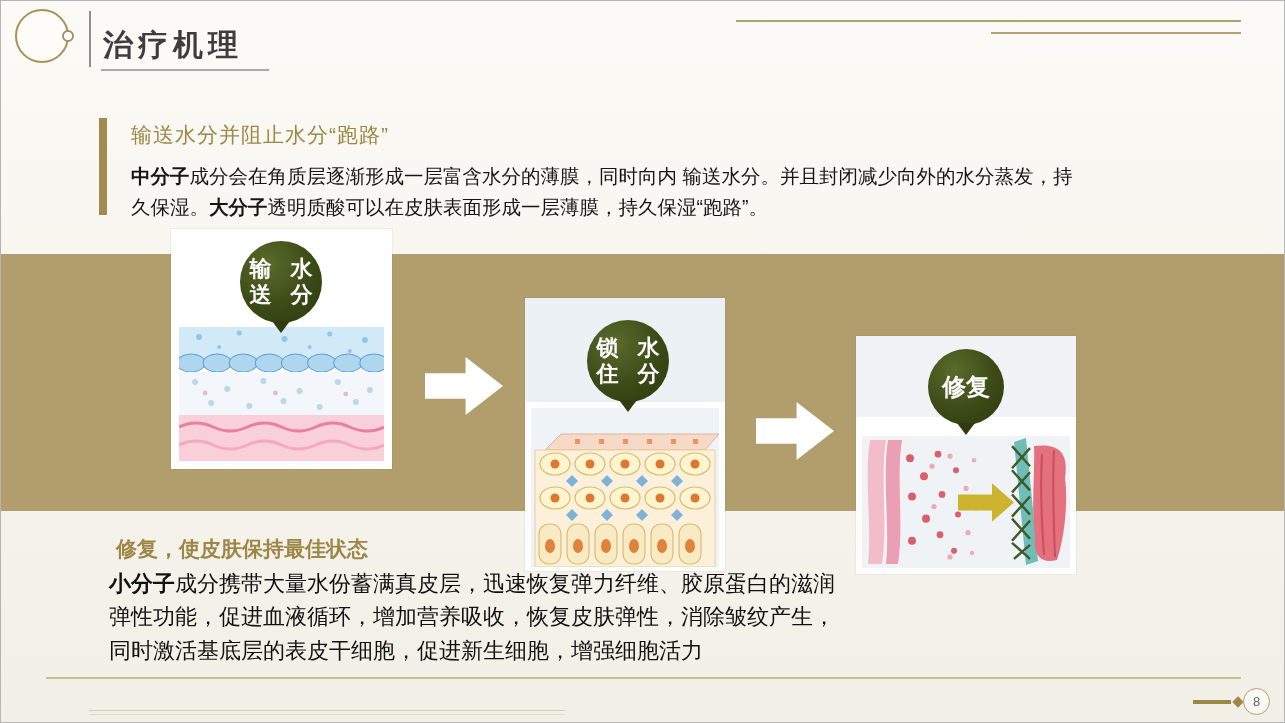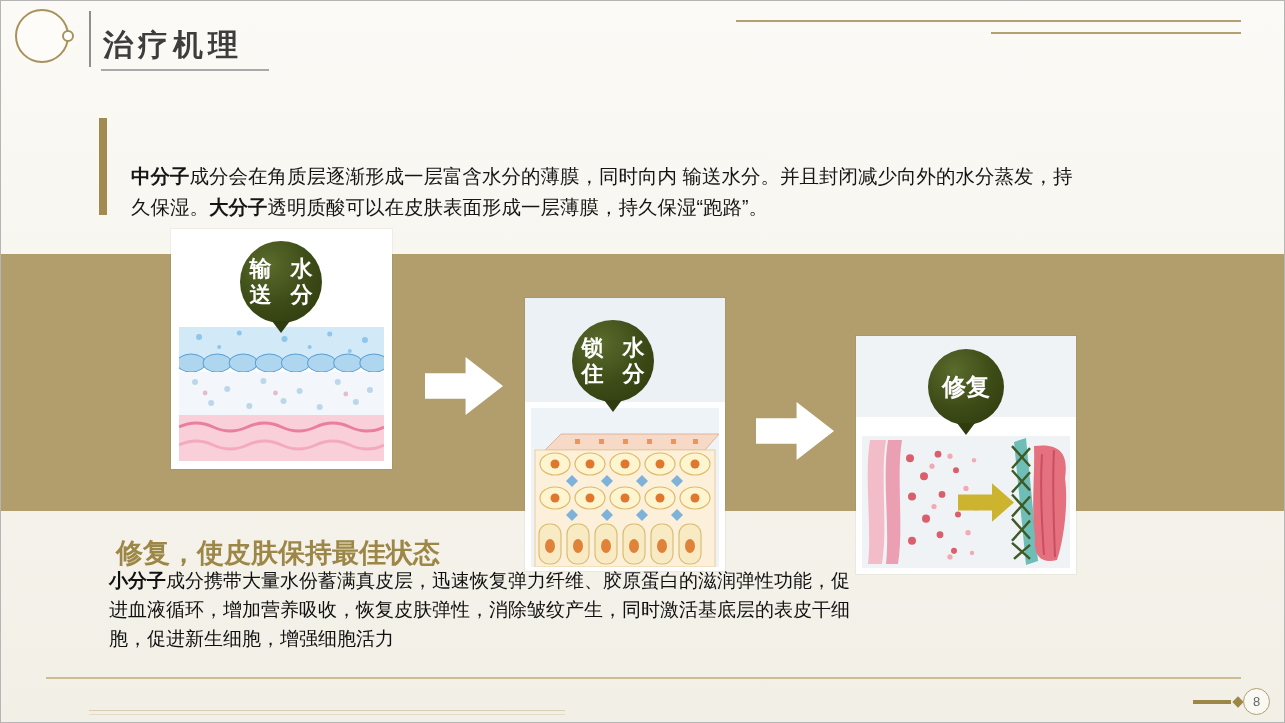--- a/index.html
+++ b/index.html
@@ -38,38 +38,38 @@
     background:linear-gradient(#eff3f6 0 34%,#ffffff 34%); }
 
   .badge{ position:absolute; border-radius:50%; z-index:3;
     background:radial-gradient(circle at 35% 28%,#5a6b2c 0%,#3b4a16 55%,#2d3a0d 100%);
     color:#fff; font-weight:bold; text-align:center;
     display:flex; flex-direction:row; align-items:center; justify-content:center; line-height:1.18; }
   .badge-tail{ position:absolute; left:50%; bottom:-10px; transform:translateX(-50%);
     width:0; height:0; border-left:9px solid transparent; border-right:9px solid transparent;
     border-top:12px solid #2f3c0f; }
   .badge1{ left:69px; top:12px; width:82px; height:82px; font-size:22px; }
-  .badge2{ left:47px; top:22px; width:82px; height:82px; font-size:22px; }
+  .badge2{ left:62px; top:22px; width:82px; height:82px; font-size:22px; }
   .badge3{ left:72px; top:13px; width:76px; height:76px; font-size:24px; }
 
   .illus{ position:absolute; }
   .illus1{ left:8px; right:8px; top:98px; bottom:8px; }
   .illus2{ left:6px; right:6px; top:110px; bottom:4px; }
   .illus3{ left:6px; right:6px; top:100px; bottom:6px; }
   .illus svg{ width:100%; height:100%; display:block; }
 
   .arrow{ position:absolute; background:#fff; z-index:2;
     clip-path:polygon(0 28%,52% 28%,52% 0,100% 50%,52% 100%,52% 72%,0 72%); }
   .arrow1{ left:424px; top:356px; width:78px; height:58px; }
   .arrow2{ left:755px; top:401px; width:78px; height:58px; }
 
   
-  .s2-heading{ position:absolute; left:115px; top:534px; font-size:27px; font-weight:bold;
+  .s2-heading{ position:absolute; left:115px; top:534px; font-size:21px; font-weight:bold;
     color:#9d8746; z-index:3; }
-  .s2-body{ position:absolute; left:108px; top:566px; width:742px; font-size:19px;
+  .s2-body{ position:absolute; left:108px; top:566px; width:742px; font-size:22px;
     line-height:1.52; color:#111; z-index:3; }
 
   
   .footer-line{ position:absolute; left:45px; top:676px; width:1195px; height:2px; background:#cdbd92; }
   .bl-line1{ position:absolute; left:88px; top:709px; width:476px; height:1px; background:#d9cfb4; }
   .bl-line2{ position:absolute; left:88px; top:713px; width:476px; height:1px; background:#e4dcc6; }
   .footer-dash{ position:absolute; left:1192px; top:699px; width:38px; height:4px; background:#9d8746; }
   .footer-diamond{ position:absolute; left:1233px; top:697px; width:8px; height:8px;
     background:#9d8746; transform:rotate(45deg); }
   .page-circle{ position:absolute; left:1242px; top:687px; width:27px; height:27px;
@@ -85,20 +85,21 @@
     <div class="logo-ring"></div>
     <div class="logo-small-ring"></div>
   </div>
   <div class="header-divider"></div>
   <div class="page-title">治疗机理</div>
   <div class="title-underline"></div>
   <div class="tr-line1"></div>
   <div class="tr-line2"></div>
 
   <div class="s1-bar"></div>
+  <div class="s1-heading">输送水分并阻止水分“跑路”</div>
   <div class="s1-body">
     <span class="bold-seg">中分子</span><span>成分会在角质层逐渐形成一层富含水分的薄膜，同时向内 输送水分。并且封闭减少向外的水分蒸发，持久保湿。</span><span class="bold-seg">大分子</span><span>透明质酸可以在皮肤表面形成一层薄膜，持久保湿“跑路”。</span>
   </div>
 
   <div class="band"></div>
 
   <div class="card card1">
     <div class="badge badge1">
       <span>输送</span>
       <span>水分</span>

